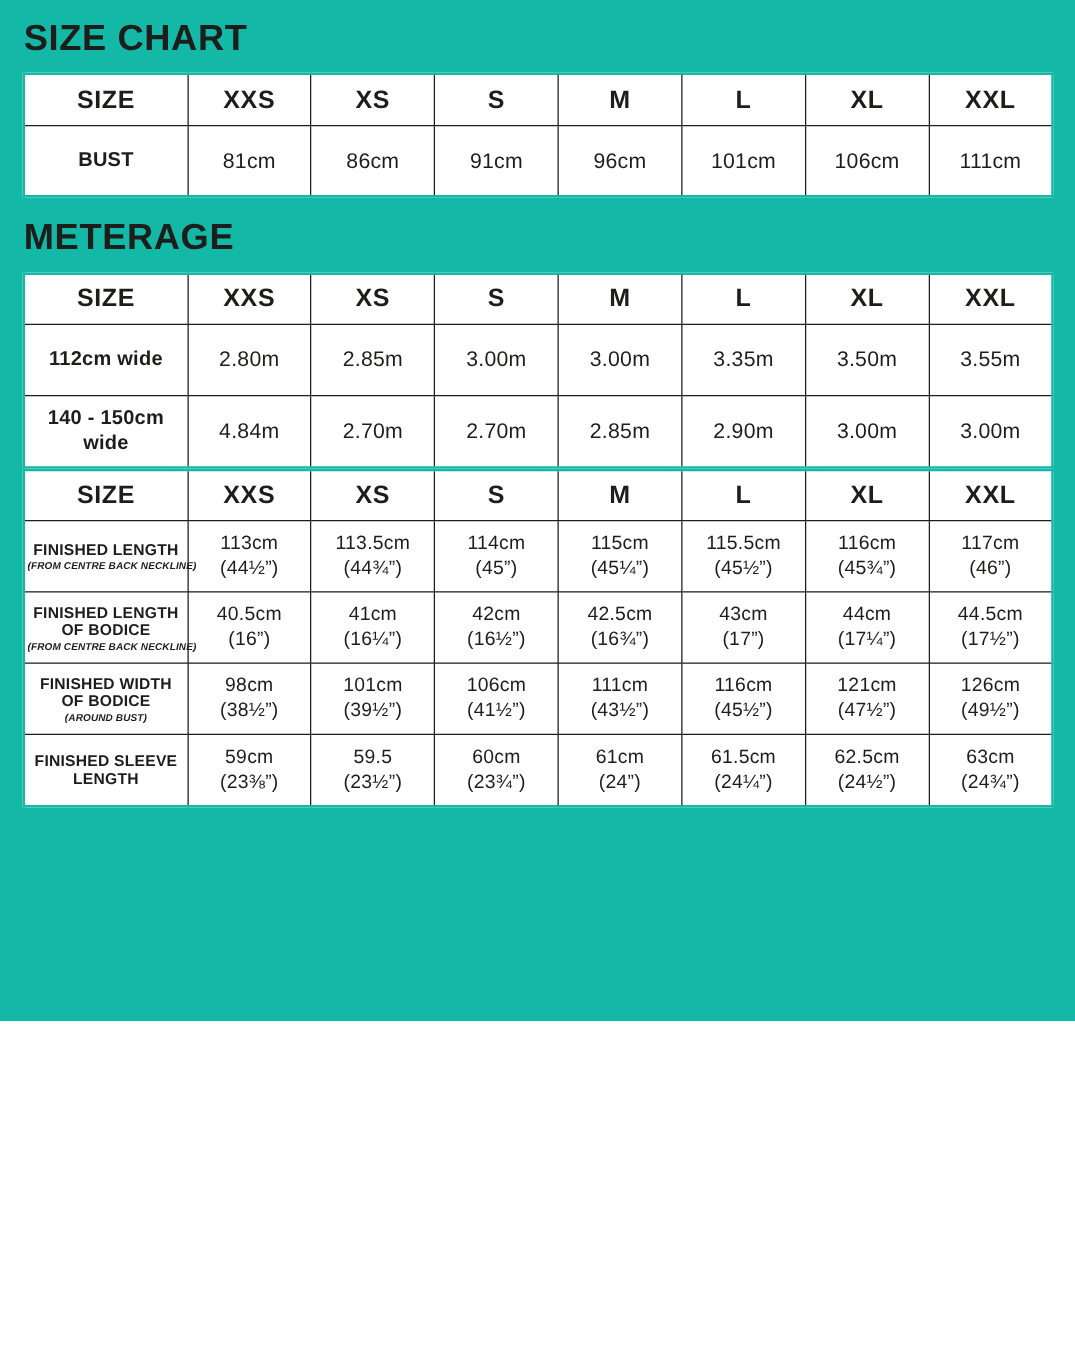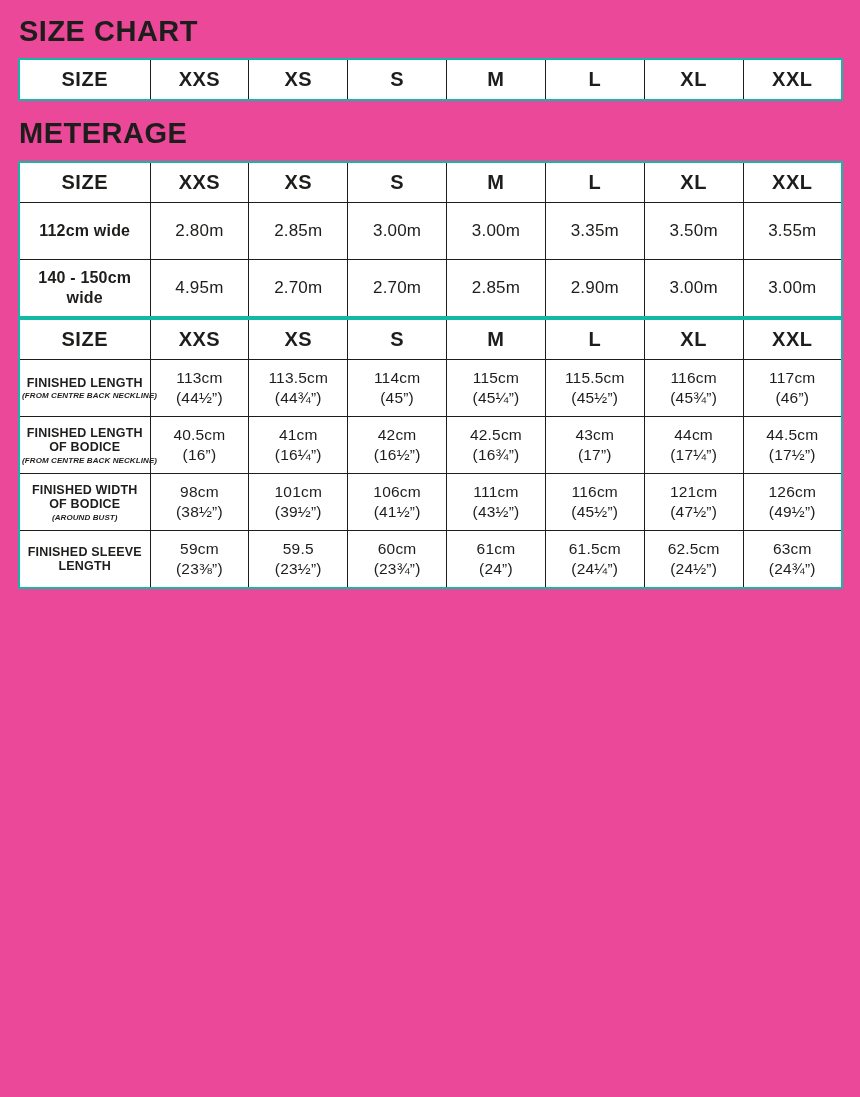--- a/index.html
+++ b/index.html
@@ -5,22 +5,22 @@
   * { box-sizing: border-box; }
   html, body {
     margin: 0; padding: 0;
     background: #ffffff;
     font-family: "Liberation Sans", sans-serif;
     color: #1d1d1b;
   }
   .page {
     position: relative;
     width: 860px;
-    height: 1097px;
-    background: #ec4899;
+    height: 817px;
+    background: #14b8a6;
     padding: 16px 17px 16px 18px;
     overflow: hidden;
   }
   .section-title {
     font-size: 29px;
     font-weight: 700;
     letter-spacing: 0.5px;
     line-height: 1.05;
     margin: 0 0 12px 1px;
     color: #1d1d1b;
@@ -102,20 +102,30 @@
             <th>XXS</th>
             <th>XS</th>
             <th>S</th>
             <th>M</th>
             <th>L</th>
             <th>XL</th>
             <th>XXL</th>
           </tr>
         </thead>
       <tbody>
+          <tr>
+            <th class="row-label"><span>BUST</span></th>
+            <td>81cm</td>
+            <td>86cm</td>
+            <td>91cm</td>
+            <td>96cm</td>
+            <td>101cm</td>
+            <td>106cm</td>
+            <td>111cm</td>
+          </tr>
         </tbody>
     </table>
   </section>
 
   <section class="chart-section">
     <h2 class="section-title">METERAGE</h2>
     <table class="grid">
       <colgroup>
           <col class="label-col">
           <col span="7">
@@ -138,21 +148,21 @@
             <td>2.80m</td>
             <td>2.85m</td>
             <td>3.00m</td>
             <td>3.00m</td>
             <td>3.35m</td>
             <td>3.50m</td>
             <td>3.55m</td>
           </tr>
           <tr>
             <th class="row-label"><span>140 - 150cm wide</span></th>
-            <td>4.95m</td>
+            <td>4.84m</td>
             <td>2.70m</td>
             <td>2.70m</td>
             <td>2.85m</td>
             <td>2.90m</td>
             <td>3.00m</td>
             <td>3.00m</td>
           </tr>
         </tbody>
     </table>
   </section>

